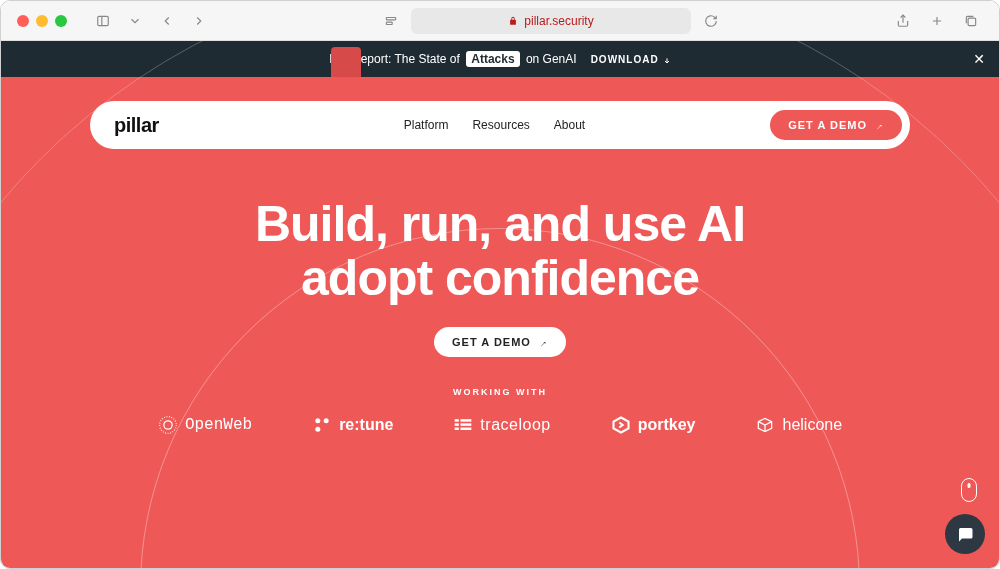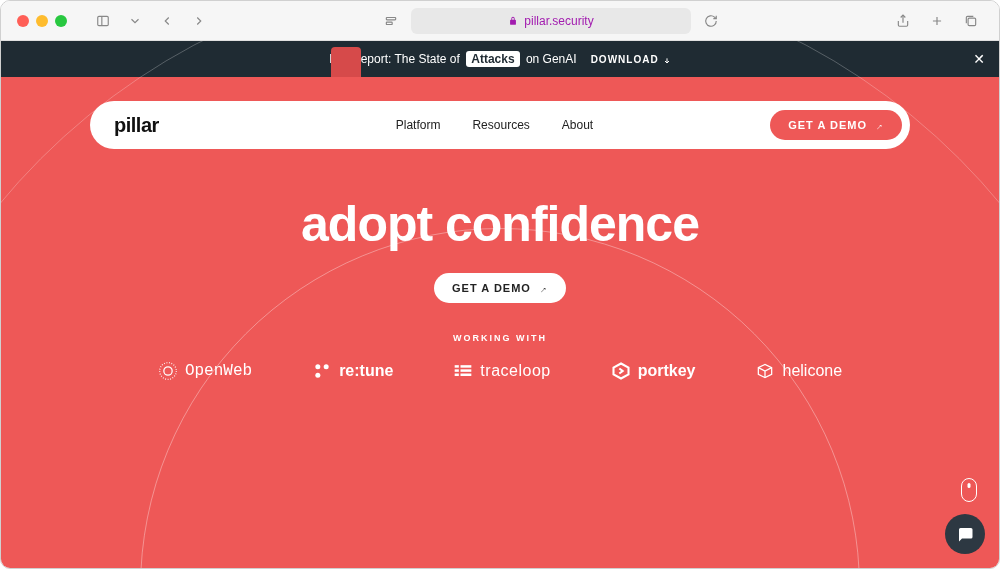--- a/index.html
+++ b/index.html
@@ -48,21 +48,21 @@
     max-width: 380px;
     margin: 0 auto;
     background: #e8e8e8;
     border-radius: 6px;
     height: 26px;
     display: flex;
     align-items: center;
     justify-content: center;
     gap: 6px;
     font-size: 12px;
-    color: #a21caf;
+    color: #b91c1c;
   }
   .address-bar svg { width: 10px; height: 10px; }
   .tb-right { margin-left: auto; display: flex; gap: 10px; }
   .content {
     flex: 1;
     position: relative;
     overflow: hidden;
   }
   .announce-bar {
     height: 36px;
@@ -126,21 +126,21 @@
     padding: 0 8px 0 24px;
   }
   .nav-logo {
     font-size: 20px;
     font-weight: 700;
     letter-spacing: -0.5px;
     color: #111;
   }
   .nav-links {
     display: flex;
-    gap: 32px;
+    gap: 24px;
     margin-left: auto;
     margin-right: auto;
     font-size: 12px;
     color: #222;
     padding-left: 60px;
   }
   .nav-cta {
     background: #ee5857;
     color: #fff;
     border-radius: 999px;
@@ -369,20 +369,21 @@
           <span>GET A DEMO</span>
           <span class="arrow-ne">→</span>
         </div>
       </div>
 
       <div class="arc"></div>
       <div class="arc2"></div>
 
       <div class="hero-content">
         <div class="hero-title">
+          <div>Build, run, and use AI</div>
           <div>adopt confidence</div>
         </div>
         <div class="hero-cta">
           <span>GET A DEMO</span>
           <span class="arrow-ne">→</span>
         </div>
         <div class="working-with">WORKING WITH</div>
         <div class="logos">
           <div class="logo-item openweb">
             <svg viewBox="0 0 24 24" fill="none" stroke="currentColor" stroke-width="1.5">

